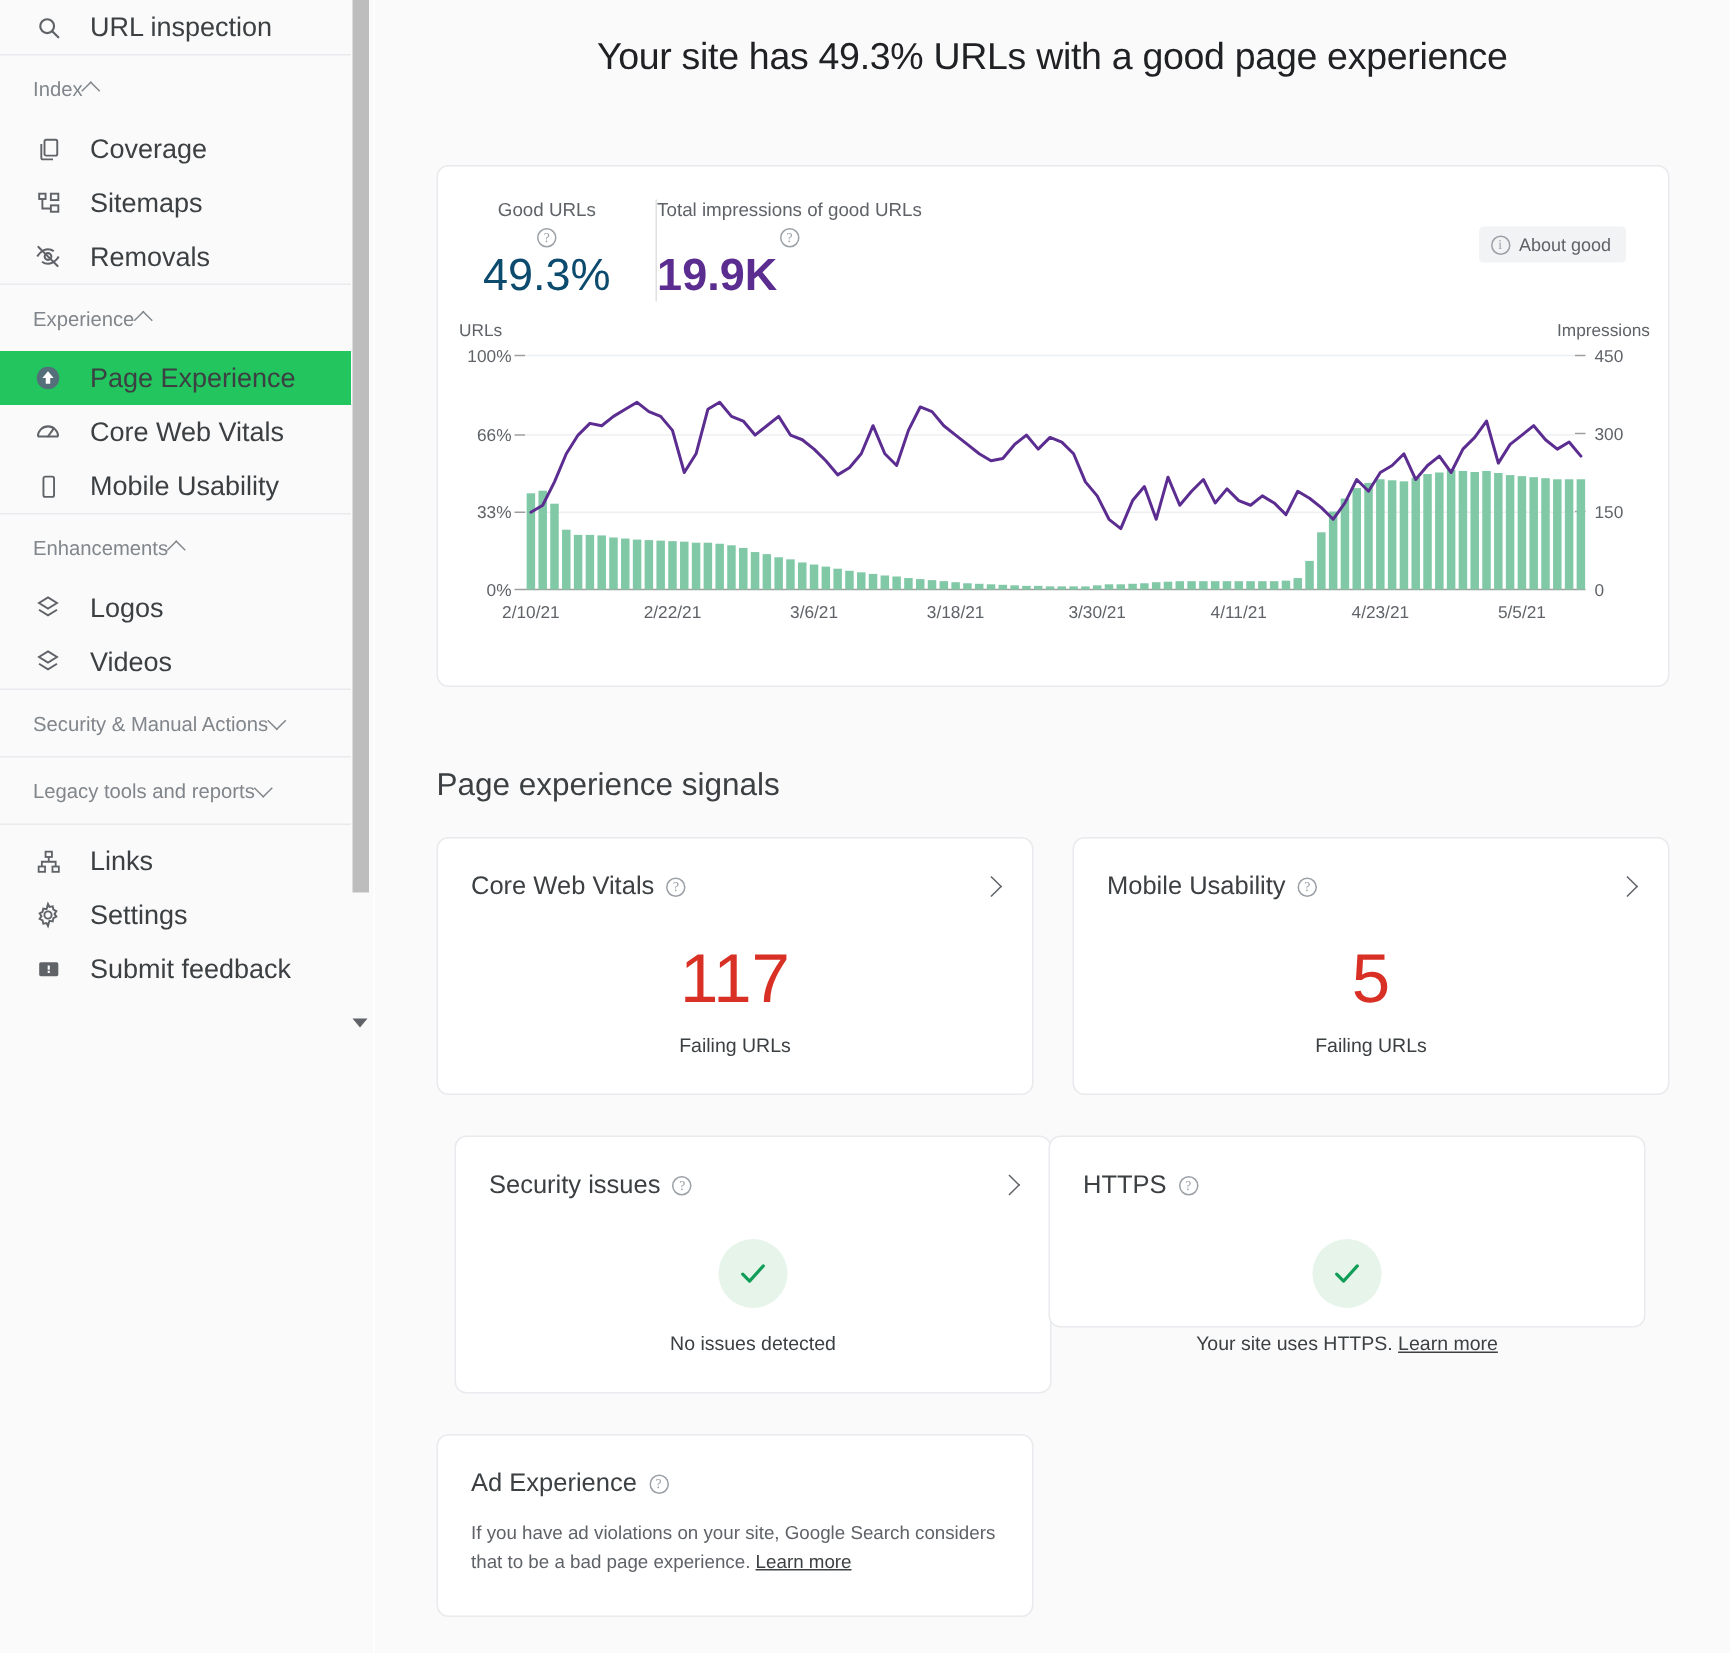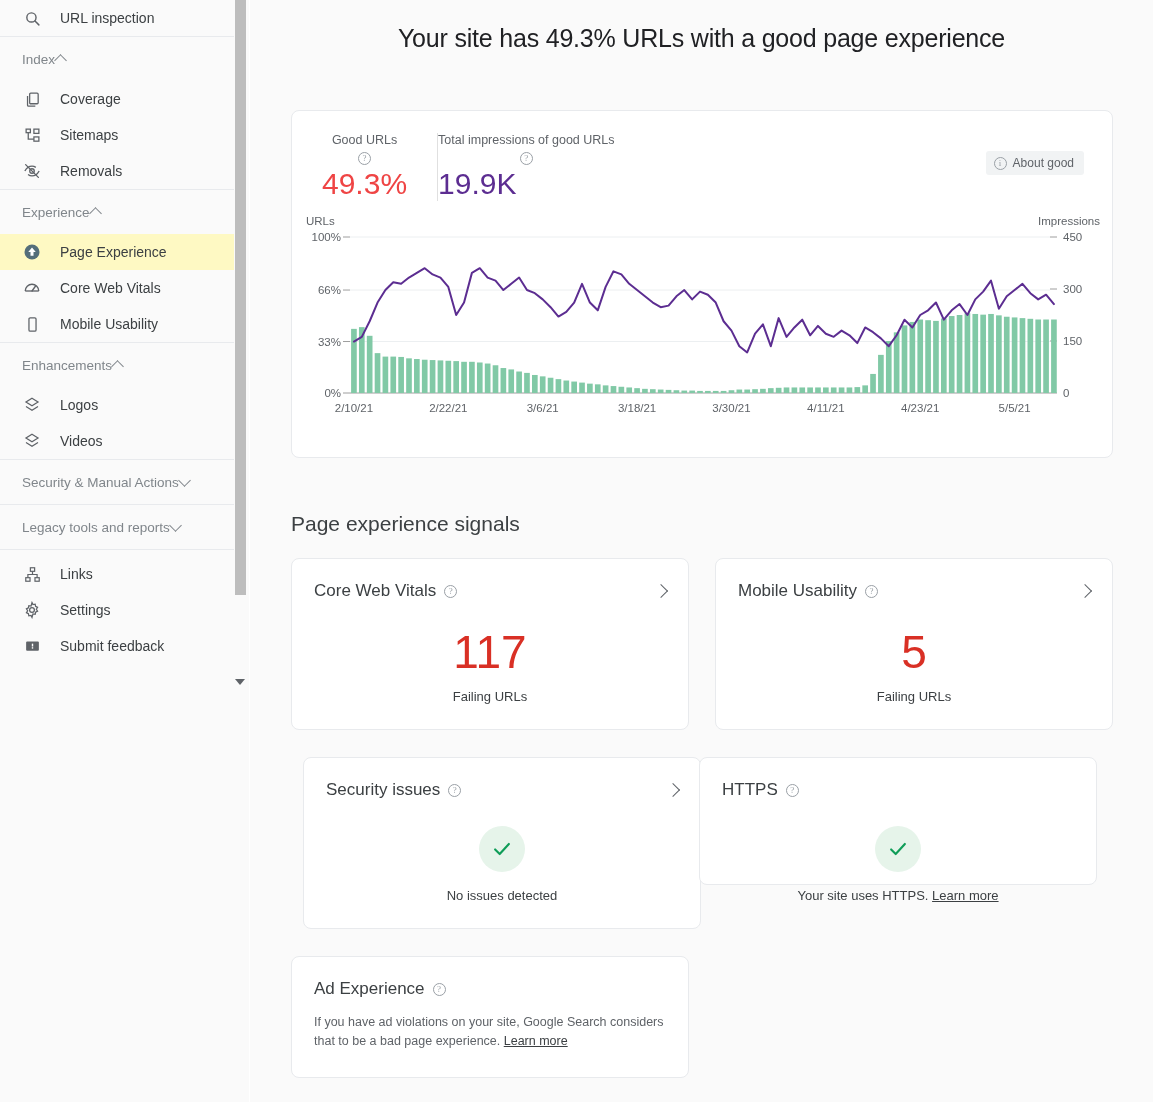--- a/index.html
+++ b/index.html
@@ -17,30 +17,30 @@
     width: 250px; flex: 0 0 250px; height: 1102px;
     background: #fafafa;
     border-right: 1px solid #ffffff;
     position: relative;
     overflow: hidden;
   }
   .side-scroll { width: 236px; height: 700px; overflow: hidden; position: relative; }
   .nav-item {
     display: flex; align-items: center;
     height: 36px; padding-left: 22px;
-    color: #3c4043; font-size: 14px;
+    color: #3c4043; font-size: 18px;
     cursor: pointer;
     white-space: nowrap;
   }
   .nav-item .ico {
     width: 20px; height: 20px; margin-right: 18px;
     display: flex; align-items: center; justify-content: center;
     flex: 0 0 20px;
   }
-  .nav-item.active { background: #fef9c3; }
+  .nav-item.active { background: #22c55e; }
   .nav-item.active .label { color: #3c4043; }
   .group-head {
     display: flex; align-items: center; justify-content: flex-start;
     height: 44px; padding-left: 22px; padding-right: 22px;
     color: #80868b; font-size: 13.5px;
     cursor: pointer;
   }
   .divider { height: 1px; background: #e8eaed; margin: 0; }
   .chev { width: 12px; height: 12px; position: relative; }
   .chev::before {
@@ -94,22 +94,22 @@
   }
   .kpi-row { display: flex; align-items: flex-start; padding: 22px 0 0 30px; position: relative; }
   .kpi { padding-right: 30px; }
   .kpi + .kpi { border-left: 1px solid #e0e0e0; }
   .kpi-label {
     font-size: 12.5px; color: #5f6368; display: flex; align-items: center; gap: 5px;
     white-space: nowrap;
     flex-direction: column;
   }
   .kpi-value { font-size: 30px; margin-top: 2px; font-weight: 400; }
-  .kpi-value.green { color: #ef4444; }
-  .kpi-value.purple { color: #5c2d91; }
+  .kpi-value.green { color: #0c4a6e; }
+  .kpi-value.purple { color: #5c2d91; font-weight: bold; }
   .qmark {
     display: inline-flex; align-items: center; justify-content: center;
     width: 13px; height: 13px; border: 1px solid #9aa0a6; border-radius: 50%;
     color: #9aa0a6; font-size: 9px; line-height: 1; font-family: "Liberation Serif", serif;
   }
   .about-chart {
     position: absolute; right: 28px; top: 40px;
     background: #f1f3f4; border-radius: 3px;
     padding: 5px 10px 5px 8px;
     font-size: 12px; color: #5f6368;

